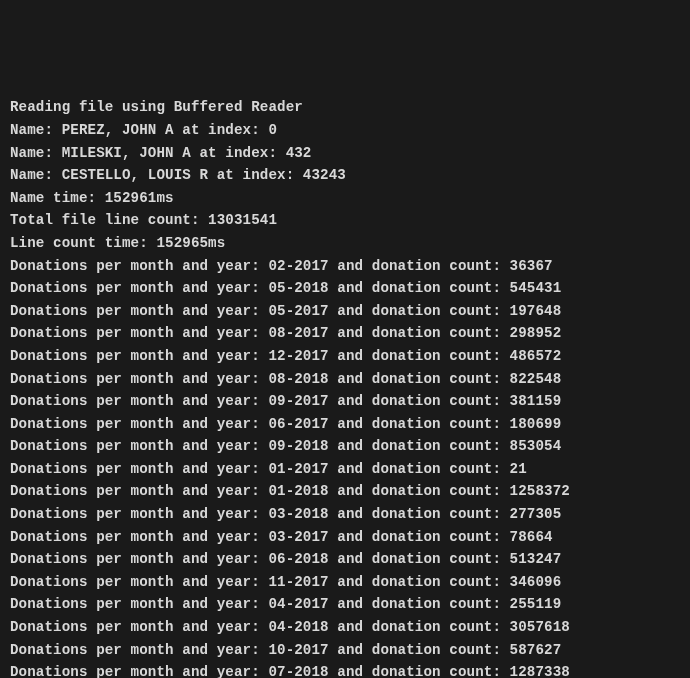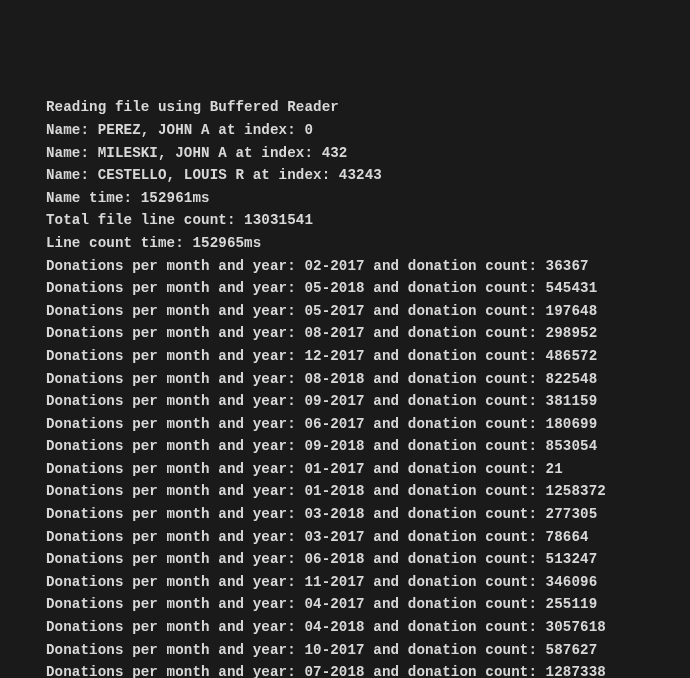--- a/index.html
+++ b/index.html
@@ -16,21 +16,20 @@
     font-weight: bold;
     letter-spacing: 0.1px;
     color: #d8d8d8;
     padding: 6px 10px 10px 10px;
     box-sizing: border-box;
     line-height: 22.6px;
     white-space: pre;
   }
   .line {
     display: block;
-    margin-left: 36px;
   }
 </style>
 </head>
 <body>
 
 
 
 <div id="terminal"><span class="line">Reading file using Buffered Reader</span><span class="line">Name: PEREZ, JOHN A at index: 0</span><span class="line">Name: MILESKI, JOHN A at index: 432</span><span class="line">Name: CESTELLO, LOUIS R at index: 43243</span><span class="line">Name time: 152961ms</span><span class="line">Total file line count: 13031541</span><span class="line">Line count time: 152965ms</span><span class="line">Donations per month and year: 02-2017 and donation count: 36367</span><span class="line">Donations per month and year: 05-2018 and donation count: 545431</span><span class="line">Donations per month and year: 05-2017 and donation count: 197648</span><span class="line">Donations per month and year: 08-2017 and donation count: 298952</span><span class="line">Donations per month and year: 12-2017 and donation count: 486572</span><span class="line">Donations per month and year: 08-2018 and donation count: 822548</span><span class="line">Donations per month and year: 09-2017 and donation count: 381159</span><span class="line">Donations per month and year: 06-2017 and donation count: 180699</span><span class="line">Donations per month and year: 09-2018 and donation count: 853054</span><span class="line">Donations per month and year: 01-2017 and donation count: 21</span><span class="line">Donations per month and year: 01-2018 and donation count: 1258372</span><span class="line">Donations per month and year: 03-2018 and donation count: 277305</span><span class="line">Donations per month and year: 03-2017 and donation count: 78664</span><span class="line">Donations per month and year: 06-2018 and donation count: 513247</span><span class="line">Donations per month and year: 11-2017 and donation count: 346096</span><span class="line">Donations per month and year: 04-2017 and donation count: 255119</span><span class="line">Donations per month and year: 04-2018 and donation count: 3057618</span><span class="line">Donations per month and year: 10-2017 and donation count: 587627</span><span class="line">Donations per month and year: 07-2018 and donation count: 1287338</span></div>
 
 

